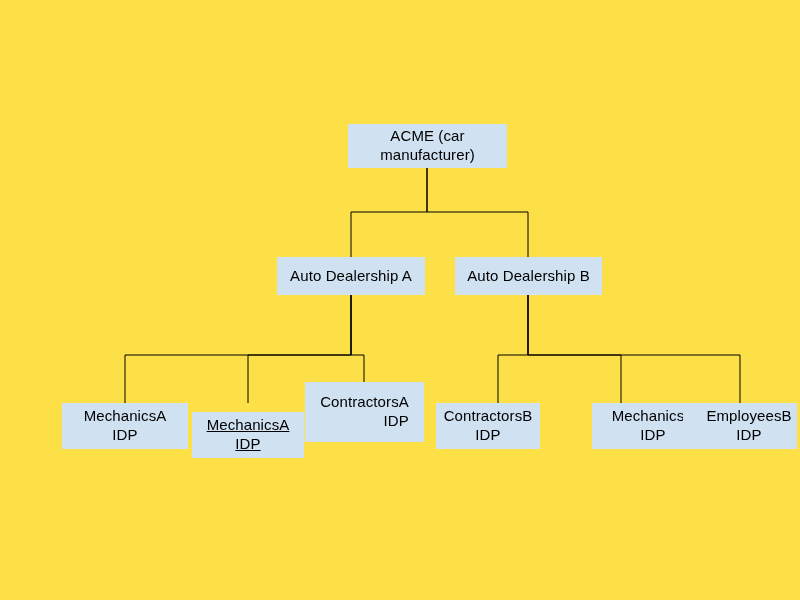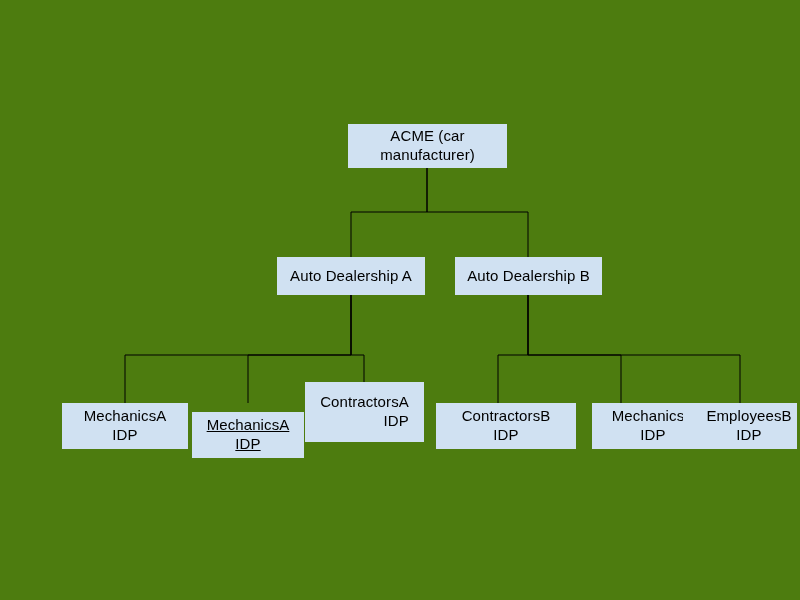--- a/index.html
+++ b/index.html
@@ -11,21 +11,21 @@
   body {
     width: 800px;
     height: 600px;
     overflow: hidden;
     font-family: "Liberation Sans", sans-serif;
   }
   #canvas {
     position: relative;
     width: 800px;
     height: 600px;
-    background: #4d7c0f;
+    background: #fde047;
   }
   
   #connectors {
     position: absolute;
     left: 0;
     top: 0;
     width: 800px;
     height: 600px;
     pointer-events: none;
   }
@@ -46,21 +46,21 @@
   }
   
   #node-acme        { left: 348px; top: 124px; width: 159px; height: 44px; }
   
   #node-dealer-a    { left: 277px; top: 257px; width: 148px; height: 38px; }
   #node-dealer-b    { left: 455px; top: 257px; width: 147px; height: 38px; }
   
   #node-employees-a   { left:  62px; top: 403px; width: 126px; height: 46px; }
   #node-mechanics-a   { left: 192px; top: 412px; width: 112px; height: 46px; text-decoration: underline; }
   #node-contractors-a { left: 305px; top: 382px; width: 119px; height: 60px; text-align: right; }
-  #node-contractors-b { left: 436px; top: 403px; width: 140px; height: 46px; }
+  #node-contractors-b { left: 436px; top: 403px; width: 104px; height: 46px; }
   #node-mechanics-b   { left: 592px; top: 403px; width: 122px; height: 46px; }
   #node-employees-b   { left: 683px; top: 403px; width: 114px; height: 46px; padding-left: 18px; }
 </style>
 </head>
 <body>
 
 <div id="canvas">
 
   <svg id="connectors" viewBox="0 0 800 600" width="800" height="600" aria-hidden="true">
     <g stroke="#000000" stroke-width="1" fill="none">

